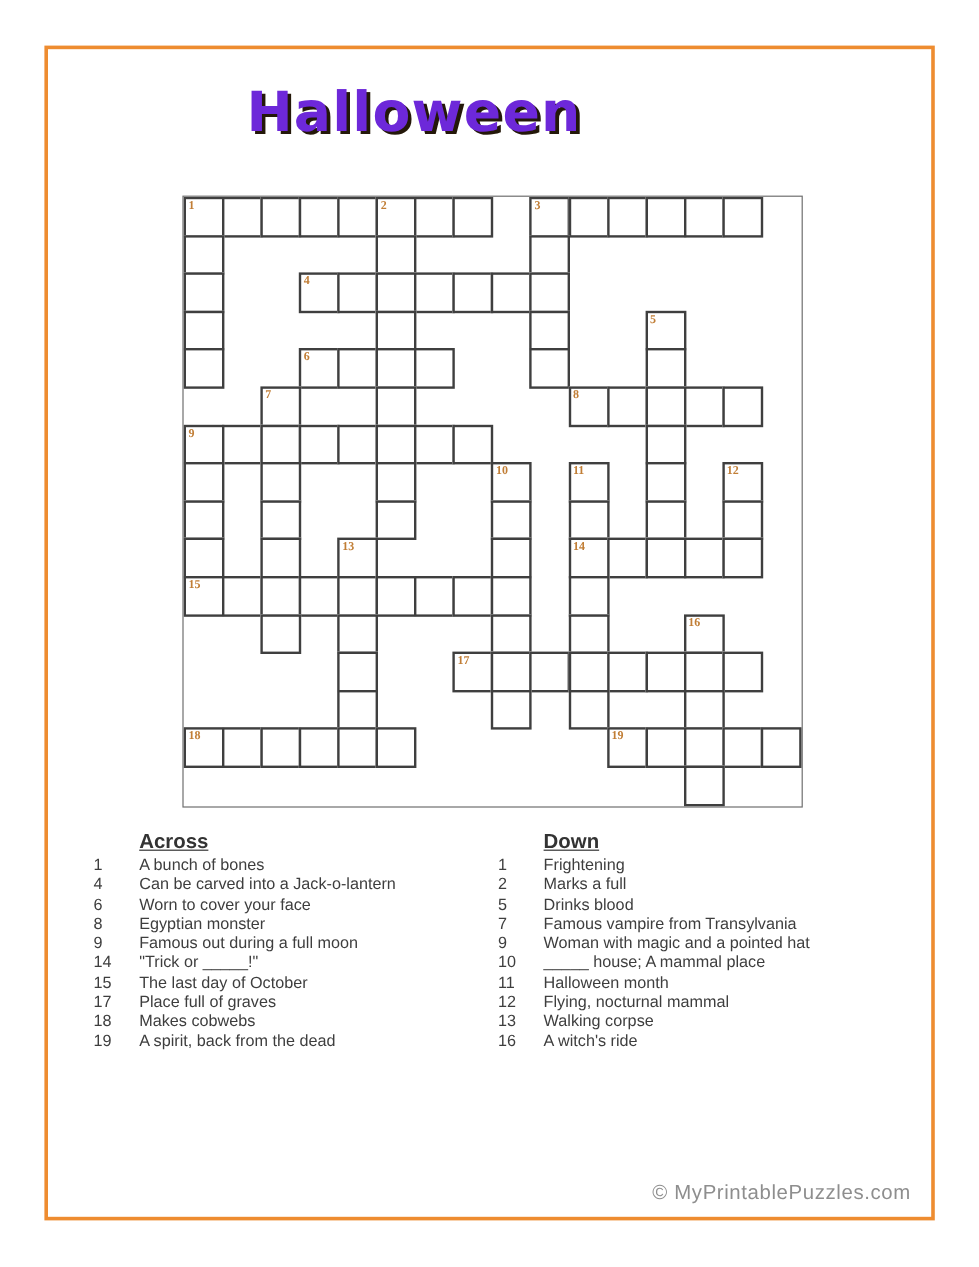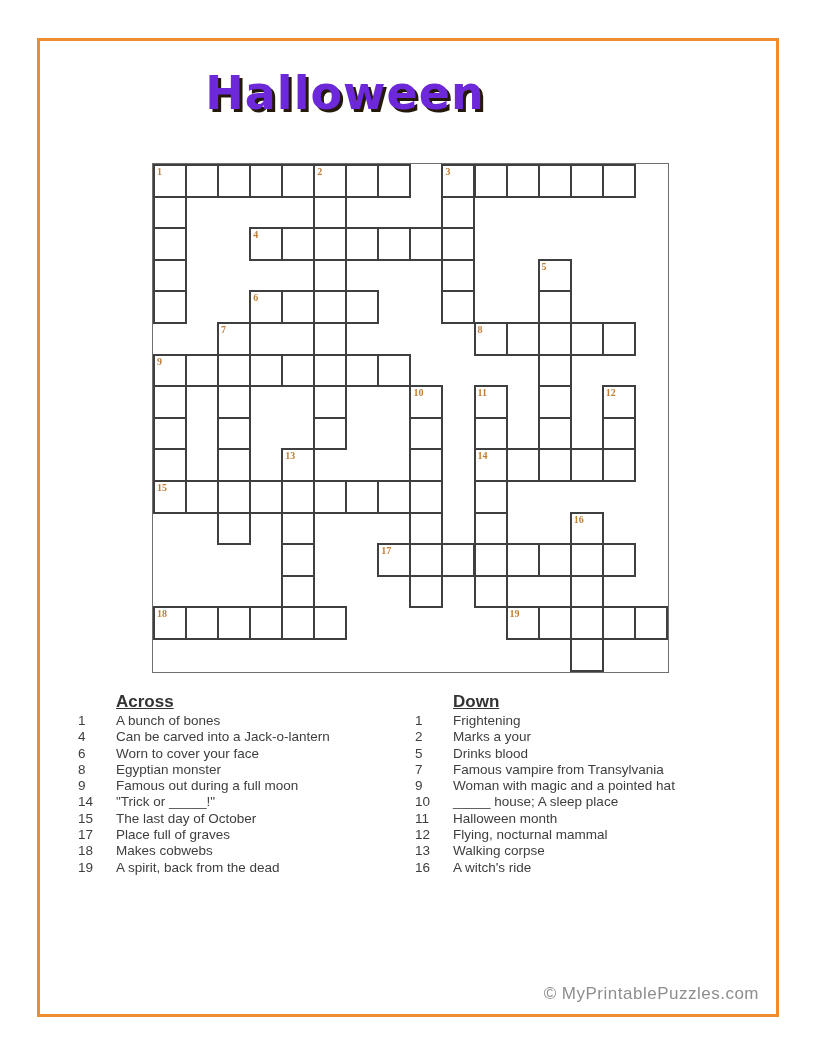--- a/index.html
+++ b/index.html
@@ -224,25 +224,25 @@
       <div class="clue-row"><span class="clue-num">17</span><span class="clue-text">Place full of graves</span></div>
       <div class="clue-row"><span class="clue-num">18</span><span class="clue-text">Makes cobwebs</span></div>
       <div class="clue-row"><span class="clue-num">19</span><span class="clue-text">A spirit, back from the dead</span></div>
     </div>
 </div>
 
 <div class="clues clues-down">
   <div class="clue-header">Down</div>
   <div id="down-list">
       <div class="clue-row"><span class="clue-num">1</span><span class="clue-text">Frightening</span></div>
-      <div class="clue-row"><span class="clue-num">2</span><span class="clue-text">Marks a your</span></div>
+      <div class="clue-row"><span class="clue-num">2</span><span class="clue-text">Marks a full</span></div>
       <div class="clue-row"><span class="clue-num">5</span><span class="clue-text">Drinks blood</span></div>
       <div class="clue-row"><span class="clue-num">7</span><span class="clue-text">Famous vampire from Transylvania</span></div>
       <div class="clue-row"><span class="clue-num">9</span><span class="clue-text">Woman with magic and a pointed hat</span></div>
-      <div class="clue-row"><span class="clue-num">10</span><span class="clue-text">_____ house; A sleep place</span></div>
+      <div class="clue-row"><span class="clue-num">10</span><span class="clue-text">_____ house; A mammal place</span></div>
       <div class="clue-row"><span class="clue-num">11</span><span class="clue-text">Halloween month</span></div>
       <div class="clue-row"><span class="clue-num">12</span><span class="clue-text">Flying, nocturnal mammal</span></div>
       <div class="clue-row"><span class="clue-num">13</span><span class="clue-text">Walking corpse</span></div>
       <div class="clue-row"><span class="clue-num">16</span><span class="clue-text">A witch's ride</span></div>
     </div>
 </div>
 
 <div class="footer">© MyPrintablePuzzles.com</div>
 
 </body></html>

